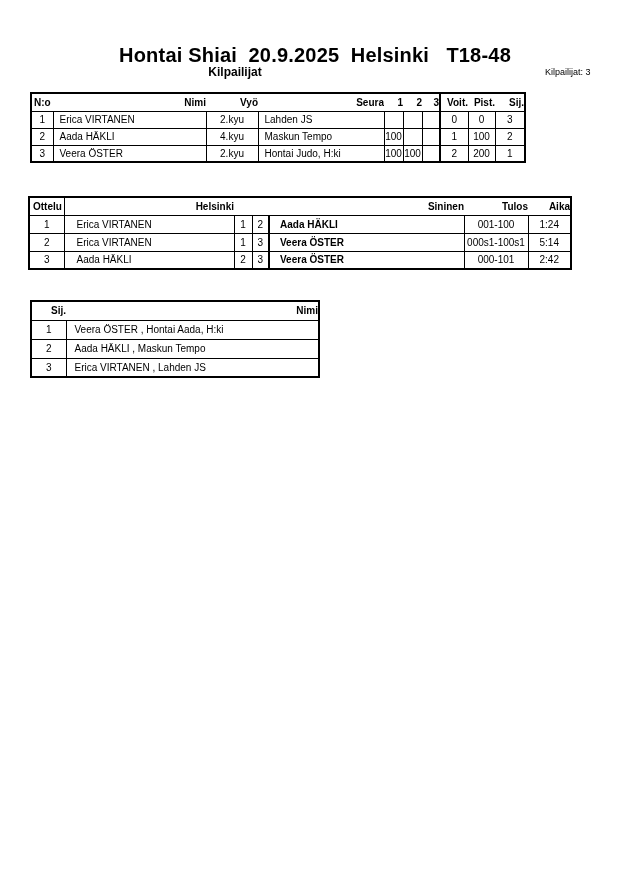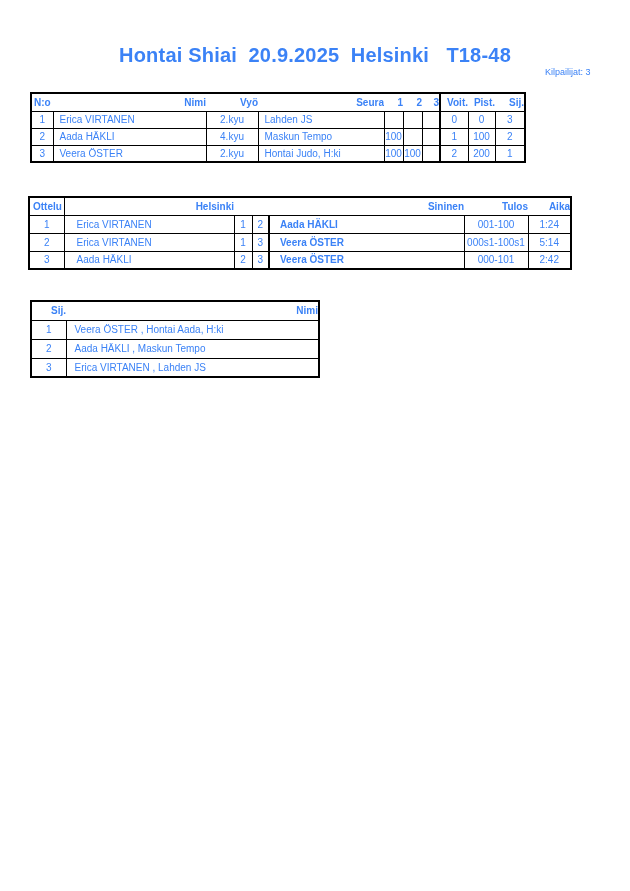--- a/index.html
+++ b/index.html
@@ -1,21 +1,21 @@
 <!DOCTYPE html>
 <html><head>
 <meta charset="utf-8">
 <style>
   html, body { margin: 0; padding: 0; background: #ffffff; }
   .page {
     position: relative;
     width: 630px;
     height: 891px;
     background: #ffffff;
-    color: #3b82f6;
+    color: #000000;
     font-family: "Liberation Sans", sans-serif;
     overflow: hidden;
   }
   .main-title {
     position: absolute;
     top: 44px; left: 0; width: 630px;
     text-align: center;
     font-size: 20px;
     font-weight: bold;
     white-space: pre;
@@ -77,20 +77,21 @@
   .t2 th.h-ottelu { text-align: left; padding-left: 3px; border-right: 1px solid #000000; }
   .t2 td.b-sin { border-left: 2px solid #000000; font-weight: bold; }
 </style>
 </head>
 <body>
 
 <div class="page">
 
   <div class="main-title">Hontai Shiai  20.9.2025  Helsinki   T18-48</div>
 
+  <div class="sec-title title-kilpailijat">Kilpailijat</div>
   <div class="count-label">Kilpailijat: 3</div>
 
   <table class="t1">
     <colgroup>
       <col style="width:22px">
         <col style="width:153px">
         <col style="width:52px">
         <col style="width:126px">
       <col style="width:19px">
         <col style="width:19px">

